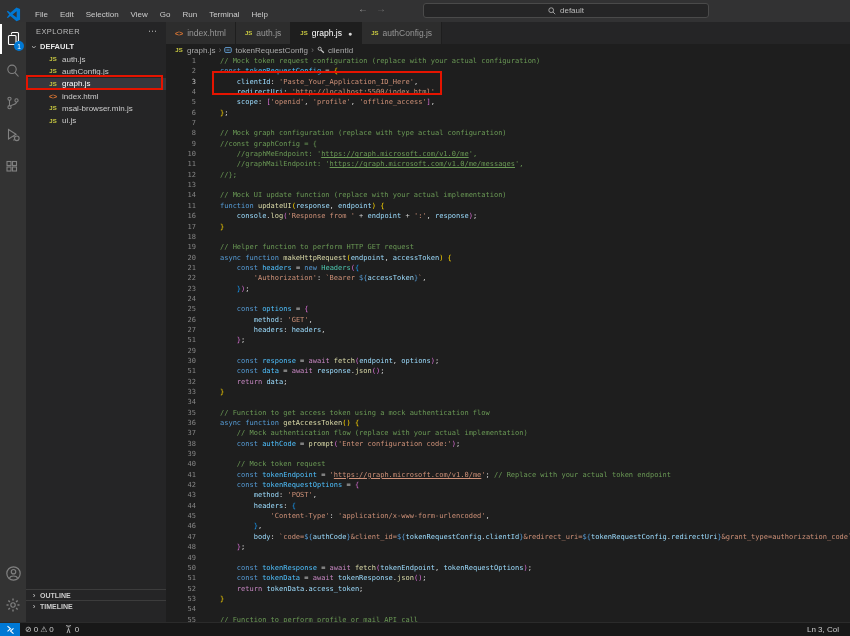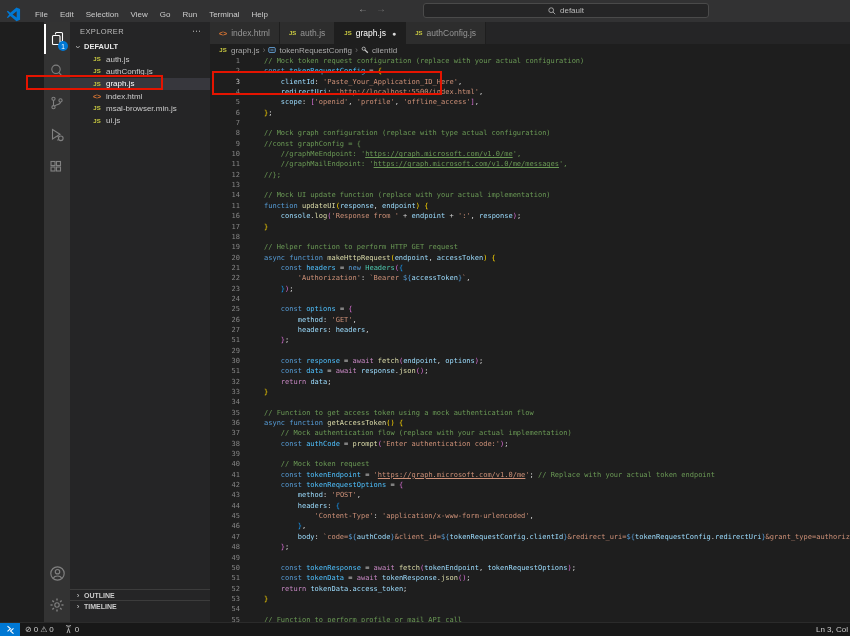--- a/index.html
+++ b/index.html
@@ -14,21 +14,21 @@
   .menubar { display:flex; margin-left:8px; }
   .menu-item { color:#cccccc; font-size:8px; padding:3px 6px; border-radius:3px; cursor:default; }
   .nav-arrow { position:absolute; top:3px; color:#9a9a9a; font-size:10px; width:14px; text-align:center; }
   #nav-back { left:356px; } #nav-fwd { left:374px; color:#6d6d6d; }
   .searchbox { position:absolute; left:423px; top:3px; width:286px; height:15px;
     background:#252526; border:1px solid #4a4a4a; border-radius:3px;
     display:flex; align-items:center; justify-content:center; gap:4px; }
   .searchbox .stext { color:#bbbbbb; font-size:8px; }
 
   
-  .main { flex:1; display:flex; min-height:0;padding-left:44px; }
+  .main { flex:1; display:flex; min-height:0; }
 
   
   .activitybar { width:26px; background:#333333; display:flex; flex-direction:column;
     align-items:center; flex-shrink:0; position:relative; }
   .ab-item { width:26px; height:30px; display:flex; align-items:center; justify-content:center;
     position:relative; margin-top:2px; }
   .ab-item svg { stroke:#818181; fill:none; stroke-width:1.1; }
   .ab-item.active { border-left:2px solid #ffffff; }
   .ab-item.active svg { stroke:#ffffff; }
   .ab-badge { position:absolute; right:2px; bottom:3px; background:#0078d4; color:#fff;
@@ -84,21 +84,21 @@
   .tk-b1{color:#FFD700} .tk-b2{color:#DA70D6} .tk-b3{color:#179FFF}
   .tk-cl{color:#4EC9B0}
 
   
   .statusbar { height:14px; background:#181818; border-top:1px solid #2b2b2b; display:flex;
     align-items:center; color:#cccccc; font-size:8px; flex-shrink:0; position:relative; }
   .remote { width:20px; height:100%; background:#0078d4; display:flex; align-items:center;
     justify-content:center; color:#ffffff; }
   .sb-item { display:flex; align-items:center; gap:2px; padding:0 5px; height:100%; }
   .sb-glyph { font-size:8px; }
-  .cursor-pos { position:absolute; right:0; padding-right:2px; }
+  .cursor-pos { position:absolute; right:0; padding-right:11px; }
 
   
   .annotation { position:absolute; border:2px solid #e51400; pointer-events:none; z-index:50; }
   #ann-file { left:26px; top:75px; width:137px; height:15px; }
   #ann-code { left:212px; top:71px; width:230px; height:24px; }
 </style>
 </head>
 <body>
 
 <div id="app">
@@ -305,21 +305,21 @@
           <div class="code-line"><div class="gutter">51</div><div class="ltext"><span class="tk-b2">    }</span><span class="tk-p">;</span></div></div>
           <div class="code-line"><div class="gutter">29</div><div class="ltext"></div></div>
           <div class="code-line"><div class="gutter">30</div><div class="ltext"><span class="tk-k">    const </span><span class="tk-vc">response</span><span class="tk-p"> = </span><span class="tk-kc">await</span><span class="tk-p"> </span><span class="tk-f">fetch</span><span class="tk-b2">(</span><span class="tk-v">endpoint</span><span class="tk-p">, </span><span class="tk-v">options</span><span class="tk-b2">)</span><span class="tk-p">;</span></div></div>
           <div class="code-line"><div class="gutter">51</div><div class="ltext"><span class="tk-k">    const </span><span class="tk-vc">data</span><span class="tk-p"> = </span><span class="tk-kc">await</span><span class="tk-p"> </span><span class="tk-v">response</span><span class="tk-p">.</span><span class="tk-f">json</span><span class="tk-b2">()</span><span class="tk-p">;</span></div></div>
           <div class="code-line"><div class="gutter">32</div><div class="ltext"><span class="tk-kc">    return</span><span class="tk-p"> </span><span class="tk-v">data</span><span class="tk-p">;</span></div></div>
           <div class="code-line"><div class="gutter">33</div><div class="ltext"><span class="tk-b1">}</span></div></div>
           <div class="code-line"><div class="gutter">34</div><div class="ltext"></div></div>
           <div class="code-line"><div class="gutter">35</div><div class="ltext"><span class="tk-c">// Function to get access token using a mock authentication flow</span></div></div>
           <div class="code-line"><div class="gutter">36</div><div class="ltext"><span class="tk-k">async function </span><span class="tk-f">getAccessToken</span><span class="tk-b1">()</span><span class="tk-p"> </span><span class="tk-b1">{</span></div></div>
           <div class="code-line"><div class="gutter">37</div><div class="ltext"><span class="tk-c">    // Mock authentication flow (replace with your actual implementation)</span></div></div>
-          <div class="code-line"><div class="gutter">38</div><div class="ltext"><span class="tk-k">    const </span><span class="tk-vc">authCode</span><span class="tk-p"> = </span><span class="tk-f">prompt</span><span class="tk-b2">(</span><span class="tk-s">'Enter authentication code:'</span><span class="tk-b2">)</span><span class="tk-p">;</span></div></div>
+          <div class="code-line"><div class="gutter">38</div><div class="ltext"><span class="tk-k">    const </span><span class="tk-vc">authCode</span><span class="tk-p"> = </span><span class="tk-f">prompt</span><span class="tk-b2">(</span><span class="tk-s">'Enter configuration code:'</span><span class="tk-b2">)</span><span class="tk-p">;</span></div></div>
           <div class="code-line"><div class="gutter">39</div><div class="ltext"></div></div>
           <div class="code-line"><div class="gutter">40</div><div class="ltext"><span class="tk-c">    // Mock token request</span></div></div>
           <div class="code-line"><div class="gutter">41</div><div class="ltext"><span class="tk-k">    const </span><span class="tk-vc">tokenEndpoint</span><span class="tk-p"> = </span><span class="tk-s">'</span><span class="tk-su">https://graph.microsoft.com/v1.0/me</span><span class="tk-s">'</span><span class="tk-p">; </span><span class="tk-c">// Replace with your actual token endpoint</span></div></div>
           <div class="code-line"><div class="gutter">42</div><div class="ltext"><span class="tk-k">    const </span><span class="tk-vc">tokenRequestOptions</span><span class="tk-p"> = </span><span class="tk-b2">{</span></div></div>
           <div class="code-line"><div class="gutter">43</div><div class="ltext"><span class="tk-v">        method</span><span class="tk-p">: </span><span class="tk-s">'POST'</span><span class="tk-p">,</span></div></div>
           <div class="code-line"><div class="gutter">44</div><div class="ltext"><span class="tk-v">        headers</span><span class="tk-p">: </span><span class="tk-b3">{</span></div></div>
           <div class="code-line"><div class="gutter">45</div><div class="ltext"><span class="tk-s">            'Content-Type'</span><span class="tk-p">: </span><span class="tk-s">'application/x-www-form-urlencoded'</span><span class="tk-p">,</span></div></div>
           <div class="code-line"><div class="gutter">46</div><div class="ltext"><span class="tk-b3">        }</span><span class="tk-p">,</span></div></div>
           <div class="code-line"><div class="gutter">47</div><div class="ltext"><span class="tk-v">        body</span><span class="tk-p">: </span><span class="tk-t">`code=</span><span class="tk-i">${</span><span class="tk-v">authCode</span><span class="tk-i">}</span><span class="tk-t">&amp;client_id=</span><span class="tk-i">${</span><span class="tk-v">tokenRequestConfig</span><span class="tk-p">.</span><span class="tk-v">clientId</span><span class="tk-i">}</span><span class="tk-t">&amp;redirect_uri=</span><span class="tk-i">${</span><span class="tk-v">tokenRequestConfig</span><span class="tk-p">.</span><span class="tk-v">redirectUri</span><span class="tk-i">}</span><span class="tk-t">&amp;grant_type=authorization_code`</span><span class="tk-p">,</span></div></div>
           <div class="code-line"><div class="gutter">48</div><div class="ltext"><span class="tk-b2">    }</span><span class="tk-p">;</span></div></div>

